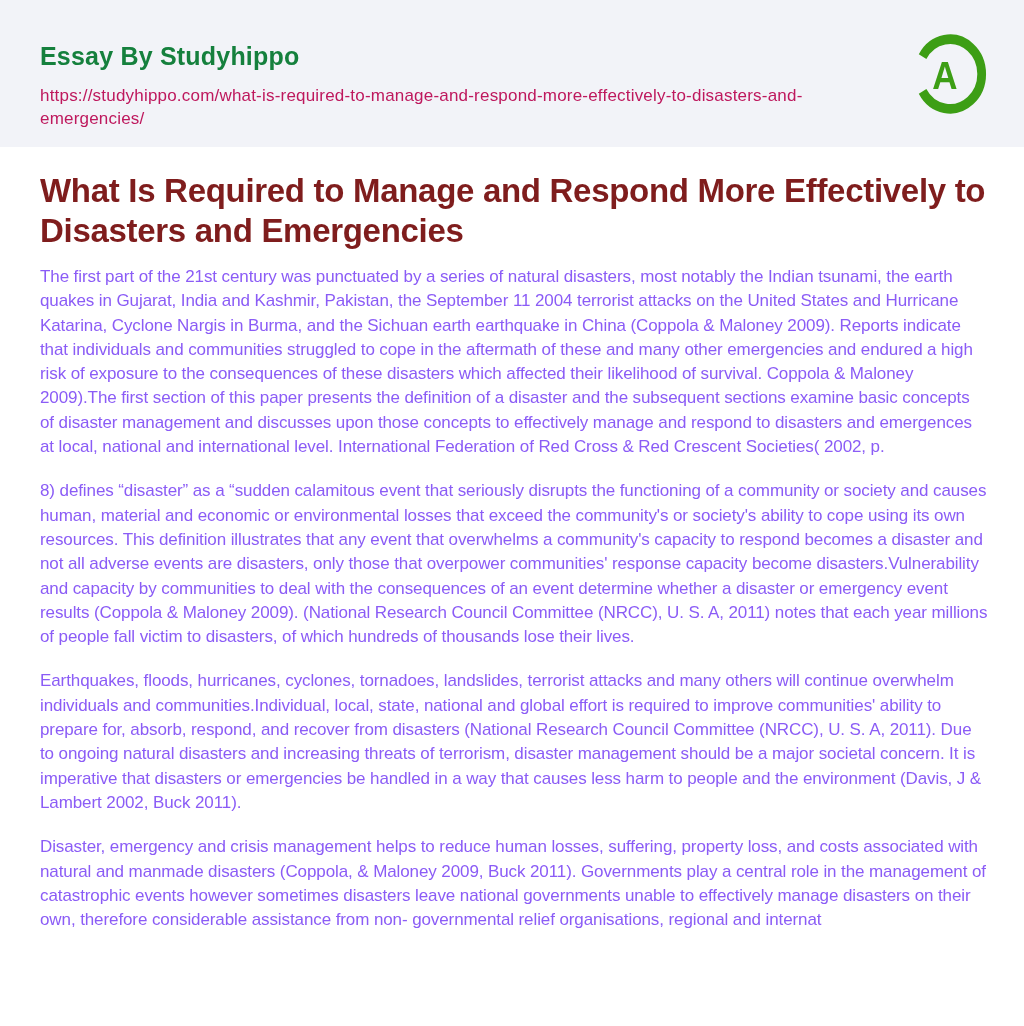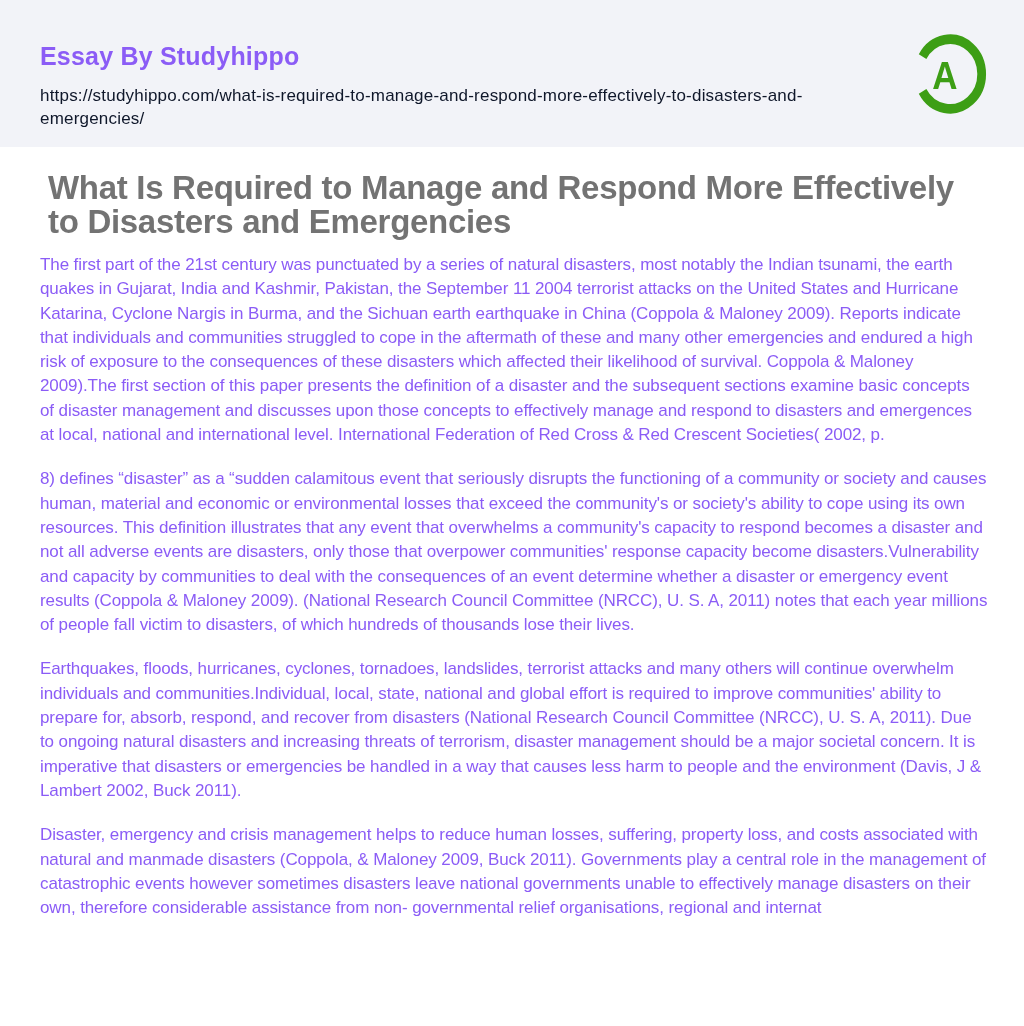--- a/index.html
+++ b/index.html
@@ -15,50 +15,50 @@
     width: 1024px;
     height: 147px;
     background: #f2f3f8;
     display: flex;
     justify-content: space-between;
     align-items: flex-start;
     padding: 0 34px 0 40px;
   }
   .header-left { padding-top: 43px; }
   .brand {
-    color: #8b5cf6;
+    color: #15803d;
     font-size: 25px;
     font-weight: 700;
     letter-spacing: 0.2px;
     line-height: 1.1;
   }
   .url {
     display: block;
     margin-top: 13px;
     max-width: 790px;
-    color: #0f172a;
+    color: #be185d;
     font-size: 17px;
     line-height: 23px;
     letter-spacing: 0.2px;
     text-decoration: none;
     word-break: break-word;
     cursor: pointer;
   }
   .logo { padding-top: 30px; flex-shrink: 0; }
   .logo svg { display: block; }
 
   
   .article { padding: 0 36px 40px 40px; }
   .article h1 {
-    margin: 24px 8px 14px;
+    margin: 24px 0 14px;
     font-size: 33px;
-    line-height: 34px;
+    line-height: 40px;
     font-weight: 700;
     letter-spacing: -0.3px;
-    color: #737373;
+    color: #7f1d1d;
   }
   .article p {
     font-size: 17px;
     line-height: 24.3px;
     letter-spacing: -0.1px;
     color: #8b5cf6;
     margin-bottom: 20px;
   }
 </style>
 </head>

